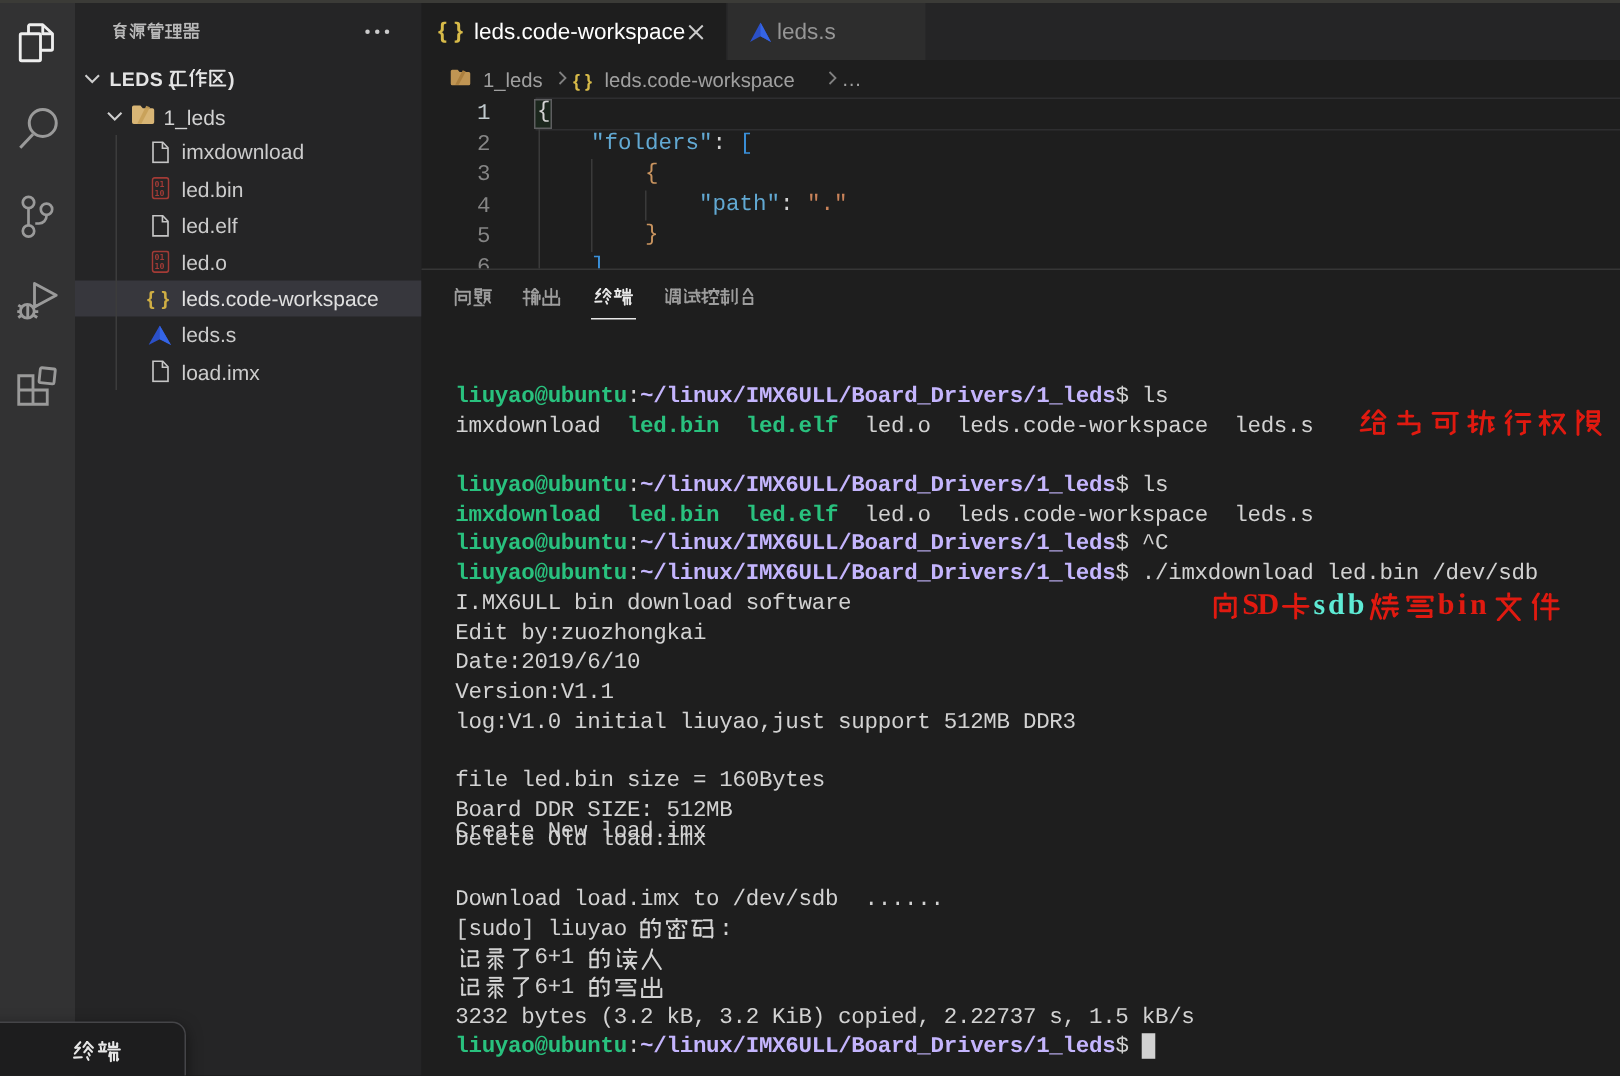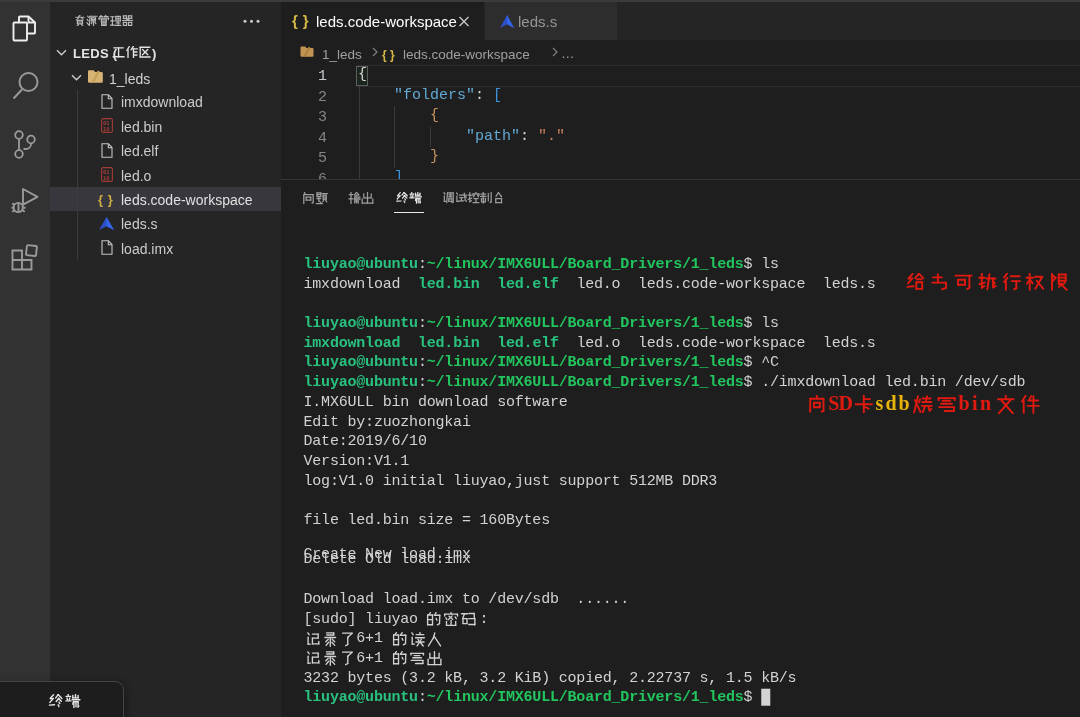--- a/index.html
+++ b/index.html
@@ -1,19 +1,19 @@
 <!DOCTYPE html>
 <html><head><meta charset="utf-8"><style>
 *{margin:0;padding:0;box-sizing:border-box}
 body{width:1080px;height:717px;overflow:hidden;background:#1e1e1e;font-family:"Liberation Sans",sans-serif}
 .mono{font-family:"Liberation Mono",monospace}
 svg{display:block}
 #root{position:relative;width:1080px;height:717px;overflow:hidden}
 .g{color:#29c17e;font-weight:bold}
-.b{color:#22c55e;font-weight:bold}
+.b{color:#c4b5fd;font-weight:bold}
 .t{position:absolute;white-space:pre;font-family:"Liberation Mono",monospace;font-size:15px;letter-spacing:-.2px;color:#d2d2d2}
 </style></head><body>
 <div id="root">
 <div style="position:absolute;left:0;top:0;width:1080px;height:2px;background:#3b3b37"></div>
 <div style="position:absolute;left:0;top:2px;width:50px;height:715px;background:#323233"></div>
 <div style="position:absolute;left:50px;top:2px;width:231px;height:715px;background:#252526"></div>
 <div style="position:absolute;left:281px;top:2px;width:799px;height:38px;background:#252526"></div>
 <div style="position:absolute;left:10.5px;top:15.0px;">
       <svg width="27" height="27" viewBox="0 0 27 27" fill="none" stroke="#eeeeee" stroke-width="1.9" stroke-linejoin="round">
 <path d="M8 7.5 V2.4 a.9.9 0 0 1 .9-.9 h8.6 L24 7.5 v10.1 a.9.9 0 0 1 -.9.9 H16"></path>
@@ -437,20 +437,21 @@
 <div class="t" style="left:303.5px;top:315.0px"><span class="g">liuyao@ubuntu</span><span>:</span><span class="b">~/linux/IMX6ULL/Board_Drivers/1_leds</span><span>$ </span><span>ls</span></div>
 <div class="t" style="left:303.5px;top:334.7px"><span class="g">imxdownload</span><span>  </span><span class="g">led.bin</span><span>  </span><span class="g">led.elf</span><span>  led.o  leds.code-workspace  leds.s</span></div>
 <div class="t" style="left:303.5px;top:354.4px"><span class="g">liuyao@ubuntu</span><span>:</span><span class="b">~/linux/IMX6ULL/Board_Drivers/1_leds</span><span>$ </span><span>^C</span></div>
 <div class="t" style="left:303.5px;top:374.1px"><span class="g">liuyao@ubuntu</span><span>:</span><span class="b">~/linux/IMX6ULL/Board_Drivers/1_leds</span><span>$ </span><span>./imxdownload led.bin /dev/sdb</span></div>
 <div class="t" style="left:303.5px;top:393.8px"><span>I.MX6ULL bin download software</span></div>
 <div class="t" style="left:303.5px;top:413.5px"><span>Edit by:zuozhongkai</span></div>
 <div class="t" style="left:303.5px;top:433.2px"><span>Date:2019/6/10</span></div>
 <div class="t" style="left:303.5px;top:452.9px"><span>Version:V1.1</span></div>
 <div class="t" style="left:303.5px;top:472.6px"><span>log:V1.0 initial liuyao,just support 512MB DDR3</span></div>
 <div class="t" style="left:303.5px;top:512.0px"><span>file led.bin size = 160Bytes</span></div>
+<div class="t" style="left:303.5px;top:531.7px"><span>Board DDR SIZE: 512MB</span></div>
 <div class="t" style="left:303.5px;top:551.4px"><span>Delete Old load.imx</span></div>
 <div class="t" style="left:303.5px;top:546px"><span>Create New load.imx</span></div>
 <div class="t" style="left:303.5px;top:610.5px"><span>[sudo] liuyao       :</span></div>
 <div class="t" style="left:303.5px;top:590.8px"><span>Download load.imx to /dev/sdb  ......</span></div>
 <div class="t" style="left:303.5px;top:630.2px"><span>      6+1 </span></div>
 <div class="t" style="left:303.5px;top:649.9px"><span>      6+1 </span></div>
 <div class="t" style="left:303.5px;top:669.6px"><span>3232 bytes (3.2 kB, 3.2 KiB) copied, 2.22737 s, 1.5 kB/s</span></div>
 <div class="t" style="left:303.5px;top:689.3px"><span class="g">liuyao@ubuntu</span><span>:</span><span class="b">~/linux/IMX6ULL/Board_Drivers/1_leds</span><span>$ </span><span>█</span></div>
 <div style="position:absolute;left:425.3px;top:612.0px;">
       <svg width="52.2" height="15.2" viewBox="0 0 52.2 15.2" style="display:block">
@@ -695,21 +696,21 @@
 <div style="position:absolute;left:851.9px;top:394.5px;">
       <svg width="23.7" height="18.5" viewBox="0 0 23.7 18.5" style="display:block">
         <g stroke="#e01a10" stroke-width="1.9" stroke-linecap="round" fill="none">
           <line x1="11.8" y1="0.7" x2="11.8" y2="17.4"></line>
           <line x1="11.8" y1="4.1" x2="18.1" y2="4.1"></line>
           <line x1="3.7" y1="9.2" x2="20.0" y2="9.2"></line>
           <line x1="12.2" y1="11.5" x2="16.7" y2="13.7"></line>
         </g>
       </svg>
     </div>
-<div style="position:absolute;left:875.6px;top:392.3px;"><span style="font-family:'Liberation Serif',serif;font-weight:bold;font-size:20px;color:#eab308;letter-spacing:2.0px">sdb</span></div>
+<div style="position:absolute;left:875.6px;top:392.3px;"><span style="font-family:'Liberation Serif',serif;font-weight:bold;font-size:20px;color:#5eead4;letter-spacing:2.0px">sdb</span></div>
 <div style="position:absolute;left:911.1px;top:394.5px;">
       <svg width="47.4" height="19.5" viewBox="0 0 47.4 19.5" style="display:block">
         <g stroke="#e01a10" stroke-width="1.9" stroke-linecap="round" fill="none">
           <line x1="4.0" y1="5.1" x2="5.4" y2="7.8"></line>
           <line x1="9.1" y1="4.3" x2="7.8" y2="7.4"></line>
           <line x1="7.0" y1="1.2" x2="3.1" y2="17.6"></line>
           <line x1="6.4" y1="10.1" x2="9.5" y2="17.2"></line>
           <line x1="11.5" y1="3.5" x2="19.6" y2="3.5"></line>
           <line x1="16.1" y1="1.2" x2="15.0" y2="6.2"></line>
           <line x1="11.1" y1="7.0" x2="20.4" y2="7.0"></line>

